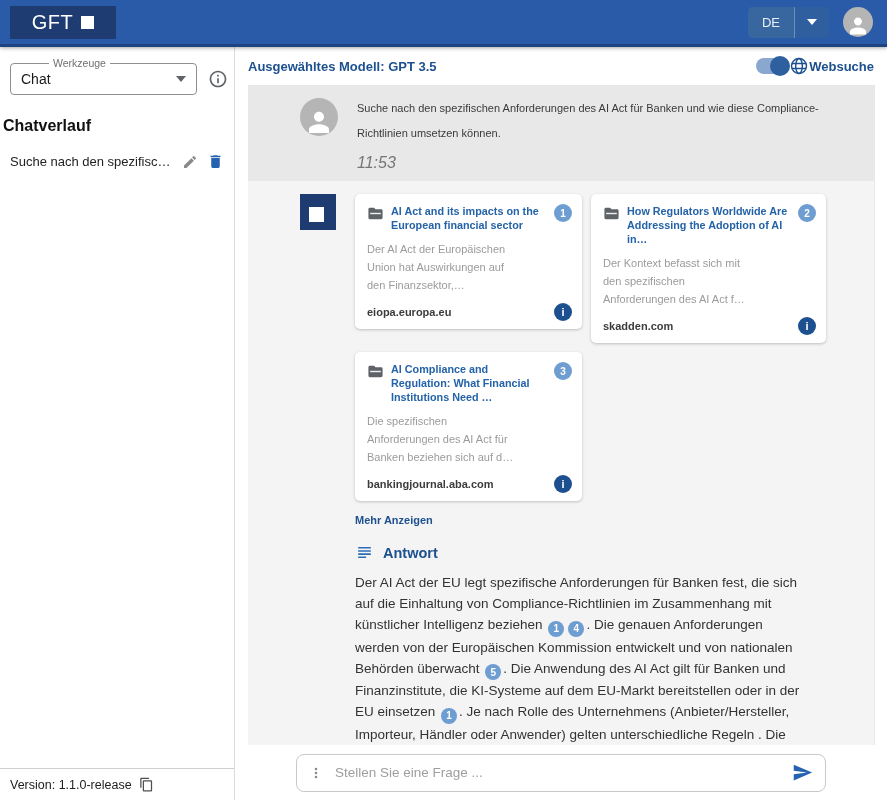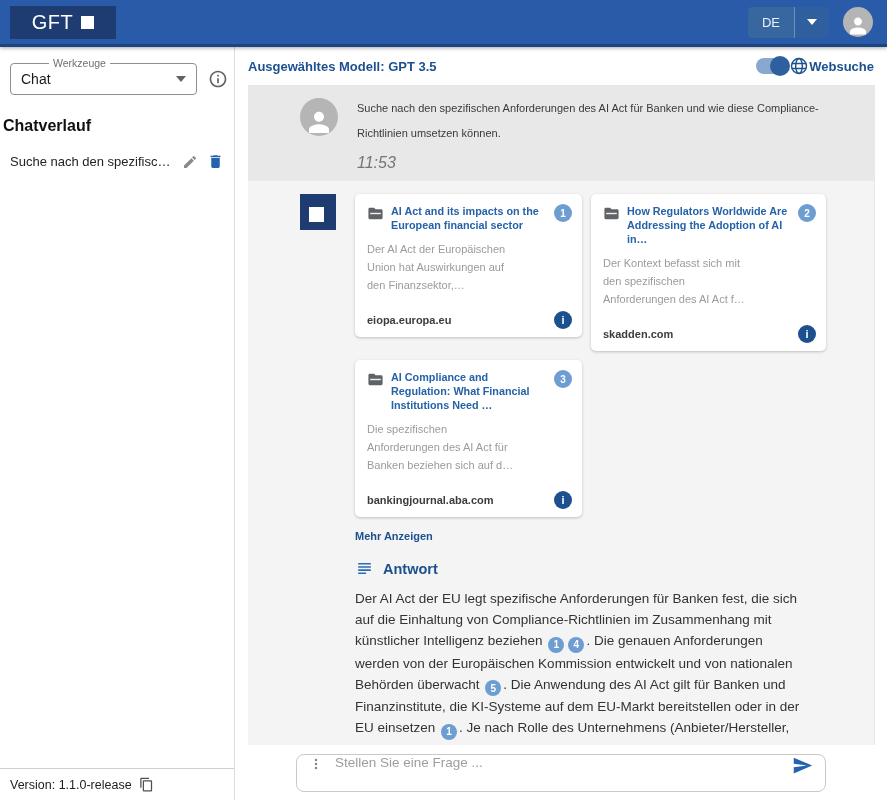--- a/index.html
+++ b/index.html
@@ -86,35 +86,35 @@
   .cards-grid { display:grid; grid-template-columns:227px 235px; gap:9px; align-items:start; }
   .card { background:#fff; border-radius:5px; box-shadow:0 1px 3px rgba(0,0,0,.22);
           padding:10px 10px 8px 12px; cursor:pointer; }
   .card-head { display:flex; gap:7px; }
   .card-folder { flex:none; margin-top:1px; }
   .card-title { flex:1; font-size:10.8px; font-weight:bold; color:#2563a8; line-height:14px; }
   .card-badge { flex:none; width:18px; height:18px; border-radius:50%; background:#6d9dd1;
                 color:#fff; font-size:10px; font-weight:bold;
                 display:flex; align-items:center; justify-content:center; }
   .card-desc { margin-top:8px; font-size:11px; color:#9b9b9b; line-height:18px; max-width:155px; }
-  .card-footer { display:flex; align-items:center; justify-content:space-between; margin-top:17px; }
+  .card-footer { display:flex; align-items:center; justify-content:space-between; margin-top:9px; }
   .card-domain { font-size:11px; font-weight:bold; color:#3c3c3c; }
   .info-filled { width:18px; height:18px; border-radius:50%; background:#1d508f; color:#fff;
                  font-size:11px; font-weight:bold; display:flex; align-items:center;
                  justify-content:center; cursor:pointer; }
   .more-link { margin:13px 0 17px; font-size:11px; font-weight:bold; color:#1d508f; cursor:pointer; }
 
   .answer-text { width:447px; font-size:13.5px; line-height:21px; color:#333; }
   .cite { display:inline-flex; width:16px; height:16px; border-radius:50%; background:#6d9dd1;
           color:#fff; font-size:10px; font-weight:bold; align-items:center; justify-content:center;
           vertical-align:-3px; margin:0 2px; cursor:pointer; }
 
   .input-area { flex:1; display:flex; align-items:center; justify-content:center; }
   .input-bar { width:530px; height:38px; border:1px solid #c9c9c9; border-radius:8px;
-               background:#fff; display:flex; align-items:flex-start; padding:0 12px; gap:12px; }
+               background:#fff; display:flex; align-items:center; padding:0 12px; gap:12px; }
   .input-field { flex:1; border:none; outline:none; font-size:13.5px; color:#333;
                  font-family:inherit; background:transparent; }
   .input-field::placeholder { color:#9e9e9e; }
   .send-btn { background:none; border:none; padding:0; cursor:pointer; display:flex; align-items:center; }
 </style>
 </head>
 <body>
 
 <header class="topbar">
   <div class="logo-box">

